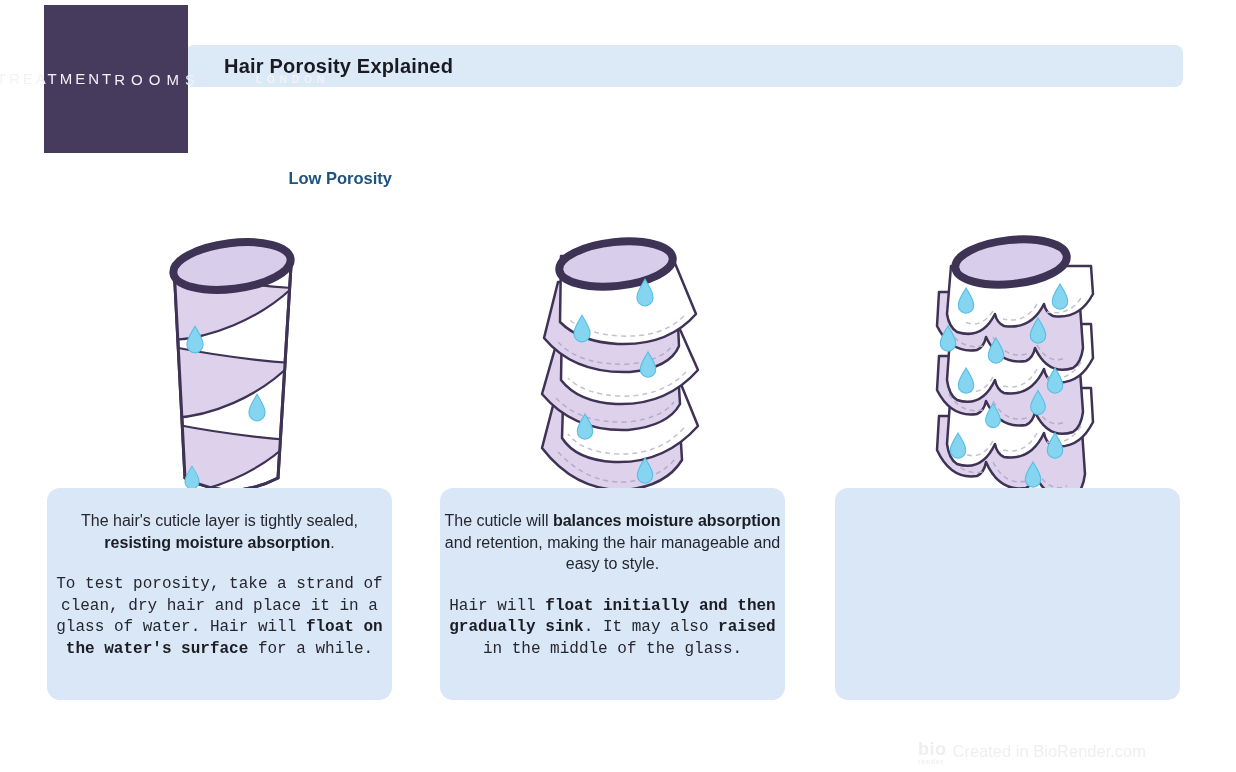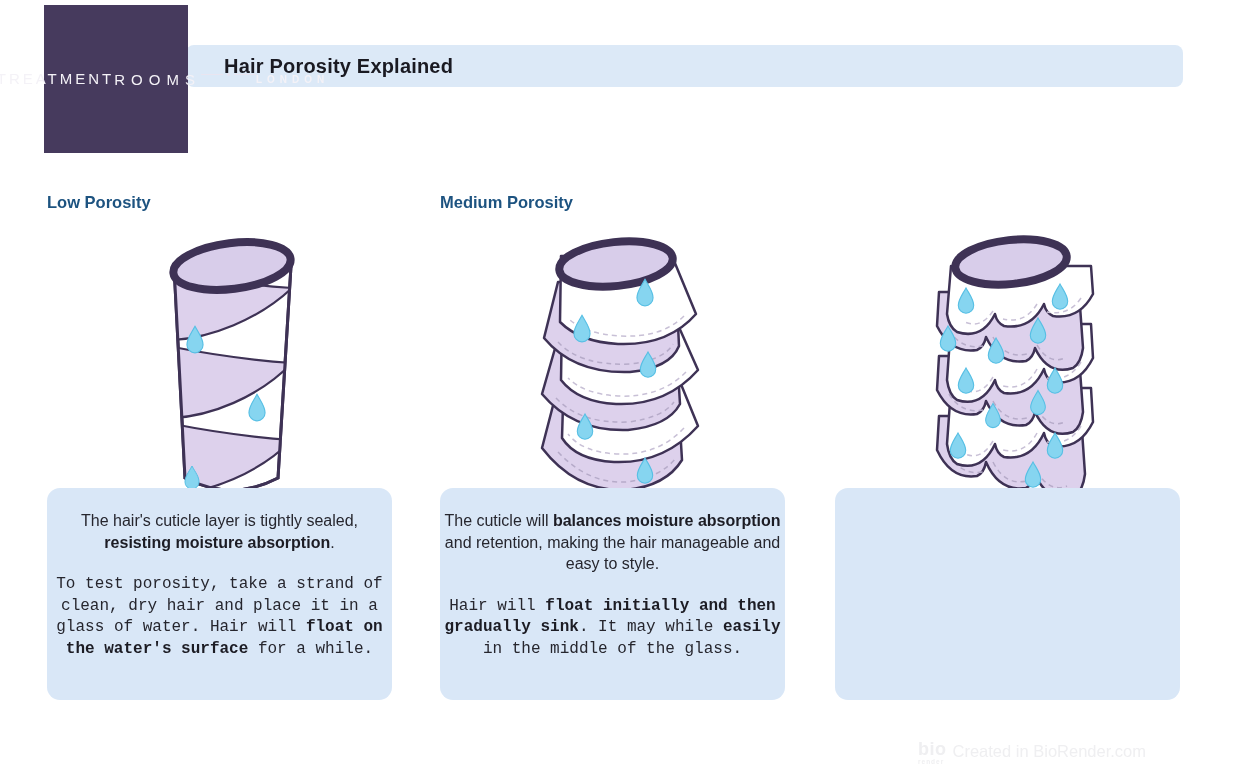--- a/index.html
+++ b/index.html
@@ -29,21 +29,21 @@
   
   .header-bar {
     position:absolute; left:186px; top:45px; width:997px; height:42px;
     background:#dce9f7; border-radius:8px;
     display:flex; align-items:center; padding-left:38px; z-index:1;
   }
   .header-bar h1 { font-size:20px; font-weight:700; color:#1a1a22; letter-spacing:0.2px; }
 
   
   .col-heading {
-    position:absolute; top:193px; width:345px; text-align:left;
+    position:absolute; top:169px; width:345px; text-align:right;
     font-size:16.5px; font-weight:700; color:#1d5380;
   }
   .art {
     position:absolute; top:226px; width:345px; height:275px;
     display:flex; justify-content:center; align-items:flex-start;
   }
   .panel {
     position:absolute; top:488px; width:345px; height:212px;
     background:#d9e7f7; border-radius:13px;
     padding:22px 4px; text-align:center;
@@ -118,21 +118,20 @@
         <use href="#dropA" transform="translate(111,181) scale(1.15)"></use>
         <use href="#dropA" transform="translate(46,251) scale(1.0)"></use>
       </g>
     </svg>
   </div>
   <div class="panel c1">
     <p><span>The hair's cuticle layer is tightly sealed, </span><strong>resisting moisture absorption</strong><span>.</span></p>
     <p><span>To test porosity, take a strand of clean, dry hair and place it in a glass of water. Hair will </span><strong>float on the water's surface</strong><span> for a while.</span></p>
   </div>
 
-  <div class="col-heading c2">Medium Porosity</div>
   <div class="art c2">
     <svg width="184" height="272" viewBox="0 0 184 272" style="margin-left:14px;">
       <defs>
         <path id="dropB" d="M0,-11 C3.5,-4.5 7,-0.5 7,5 A7,7 0 1,1 -7,5 C-7,-0.5 -3.5,-4.5 0,-11 Z"></path>
       </defs>
       <g stroke="#3e3255" stroke-width="2.5" stroke-linejoin="round">
         <path d="M14 222 Q48 266 98 264 Q138 260 154 234 L150 168 L28 168 Z" fill="#ddd1ec"></path>
         <path d="M30 226 Q60 258 98 256 Q132 252 148 232" fill="none" stroke="#b6abc9" stroke-width="1.5" stroke-dasharray="5 4"></path>
         <path d="M170 200 Q136 238 86 236 Q48 234 34 212 L36 146 L148 146 Z" fill="#ffffff"></path>
         <path d="M156 202 Q130 230 88 228 Q54 226 40 208" fill="none" stroke="#c8c0d6" stroke-width="1.5" stroke-dasharray="5 4"></path>
@@ -152,21 +151,21 @@
         <use href="#dropB" transform="translate(117,66) scale(1.15)"></use>
         <use href="#dropB" transform="translate(54,102) scale(1.15)"></use>
         <use href="#dropB" transform="translate(120,138) scale(1.1)"></use>
         <use href="#dropB" transform="translate(57,200) scale(1.1)"></use>
         <use href="#dropB" transform="translate(117,244) scale(1.1)"></use>
       </g>
     </svg>
   </div>
   <div class="panel c2">
     <p><span>The cuticle will </span><strong>balances moisture absorption</strong><span> and retention, making the hair manageable and easy to style.</span></p>
-    <p><span>Hair will </span><strong>float initially and then gradually sink</strong><span>. It may while </span><strong>easily</strong><span> in the middle of the glass.</span></p>
+    <p><span>Hair will </span><strong>float initially and then gradually sink</strong><span>. It may also </span><strong>raised</strong><span> in the middle of the glass.</span></p>
   </div>
 
   <div class="art c3">
     <svg width="184" height="272" viewBox="0 0 184 272" style="margin-left:14px;">
       <defs>
         <path id="dropC" d="M0,-11 C3.5,-4.5 7,-0.5 7,5 A7,7 0 1,1 -7,5 C-7,-0.5 -3.5,-4.5 0,-11 Z"></path>
       </defs>
       <g stroke="#3e3255" stroke-width="2.5" stroke-linejoin="round">
         <path d="M14 224 q14 30 40 26 q7 -3 9 -14 q13 30 40 26 q7 -3 9 -14 q13 30 40 22 q8 -6 10 -22 l-4 -58 l-142 0 Z" fill="#ddd1ec"></path>
         <path d="M26 228 q12 22 34 18 m10 -10 q12 24 34 19 m10 -10 q12 22 30 15" fill="none" stroke="#b6abc9" stroke-width="1.5" stroke-dasharray="5 4"></path>

